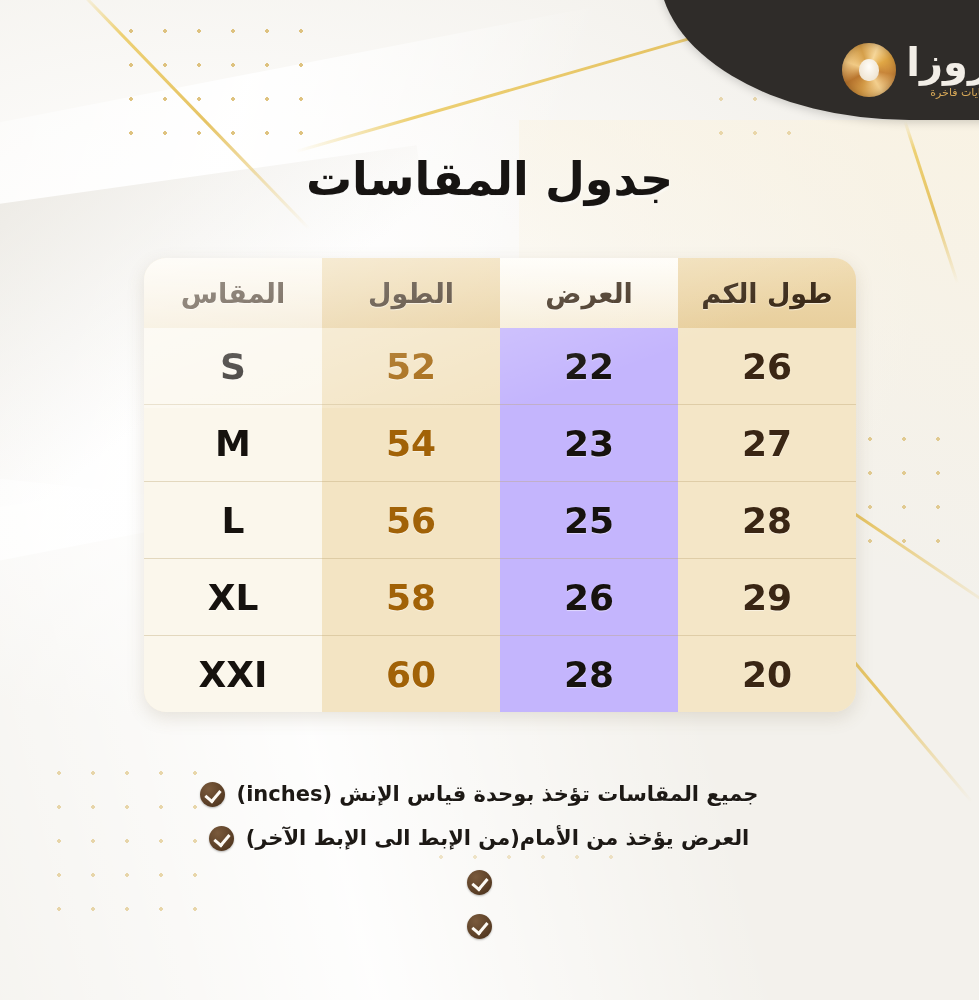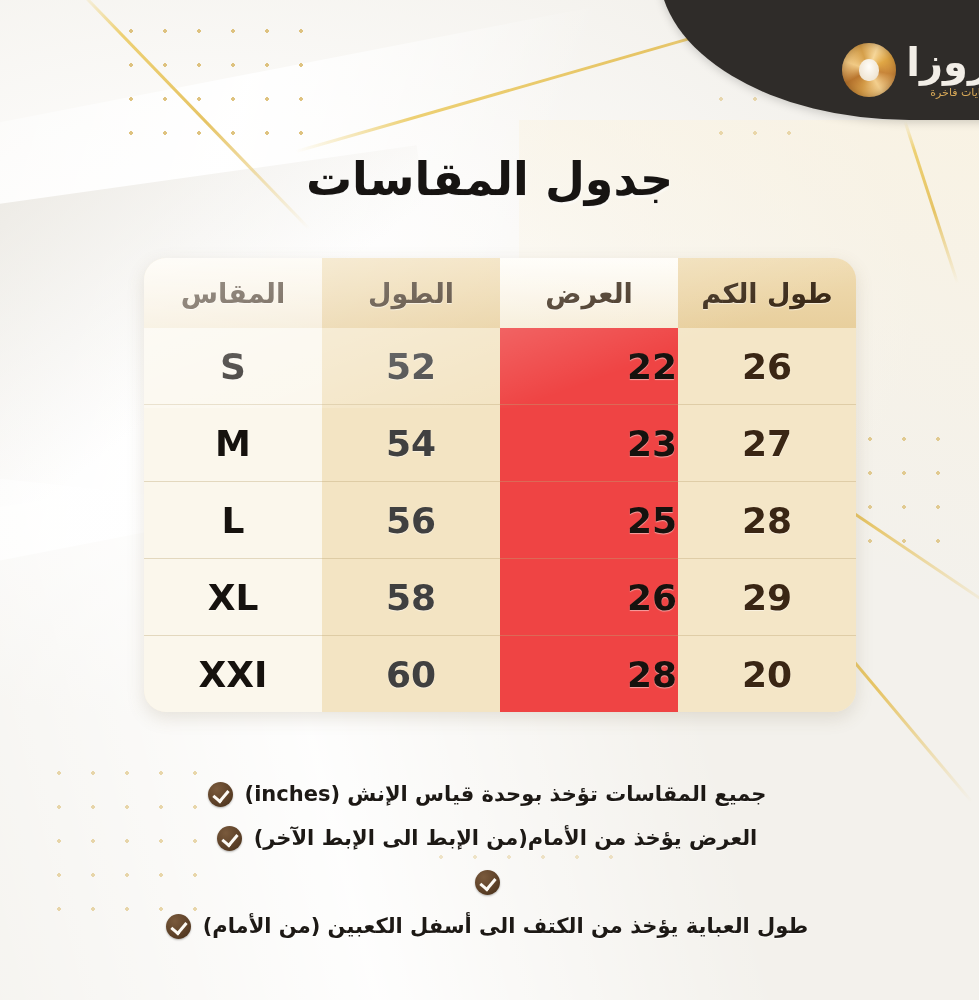--- a/index.html
+++ b/index.html
@@ -203,37 +203,37 @@
     font-size: 36px;
     font-weight: bold;
     text-align: center;
     color: #16120e;
     border-top: 1px solid rgba(190,165,115,.38);
     text-shadow: 0 1px 1px rgba(255,255,255,.5);
   }
   table.size-table tbody tr:first-child td { border-top: none; }
   
   table.size-table td:nth-child(1) { background: #f4e6c7; color: #3a2614; margin-top: 12px; }
-  table.size-table td:nth-child(2) { background: #ef4444; text-align: right; }
-  table.size-table td:nth-child(3) { background: #f3e4c3; color: #404040; }
+  table.size-table td:nth-child(2) { background: #c4b5fd; }
+  table.size-table td:nth-child(3) { background: #f3e4c3; color: #a16207; }
   table.size-table td:nth-child(4) { background: #fbf7ec; }
 
   .table-sheen {
     position: absolute;
     left: 0; top: 0;
     width: 712px; height: 150px;
     background: linear-gradient(160deg, rgba(255,255,255,.55) 0%, rgba(255,255,255,0) 70%);
     pointer-events: none;
   }
 
   
   .notes {
     position: absolute;
     top: 772px;
-    left: 8px;
+    left: 0;
     width: 958px;
     direction: rtl;
   }
   .note-row {
     display: flex;
     align-items: center;
     justify-content: center;
     gap: 12px;
     height: 44px;
   }
@@ -350,18 +350,17 @@
       <span class="check-icon"></span>
     </div>
     <div class="note-row">
       <span class="note-text">العرض يؤخذ من الأمام(من الإبط الى الإبط الآخر)</span>
       <span class="check-icon"></span>
     </div>
     <div class="note-row">
       <span class="check-icon"></span>
     </div>
     <div class="note-row">
-      <span class="note-text">طول العباية يؤخذ من الكتف الى أسفل الكعبين (من الأمام)</span>
       <span class="check-icon"></span>
     </div>
   </div>
 
 </div>
 
 </body></html>

